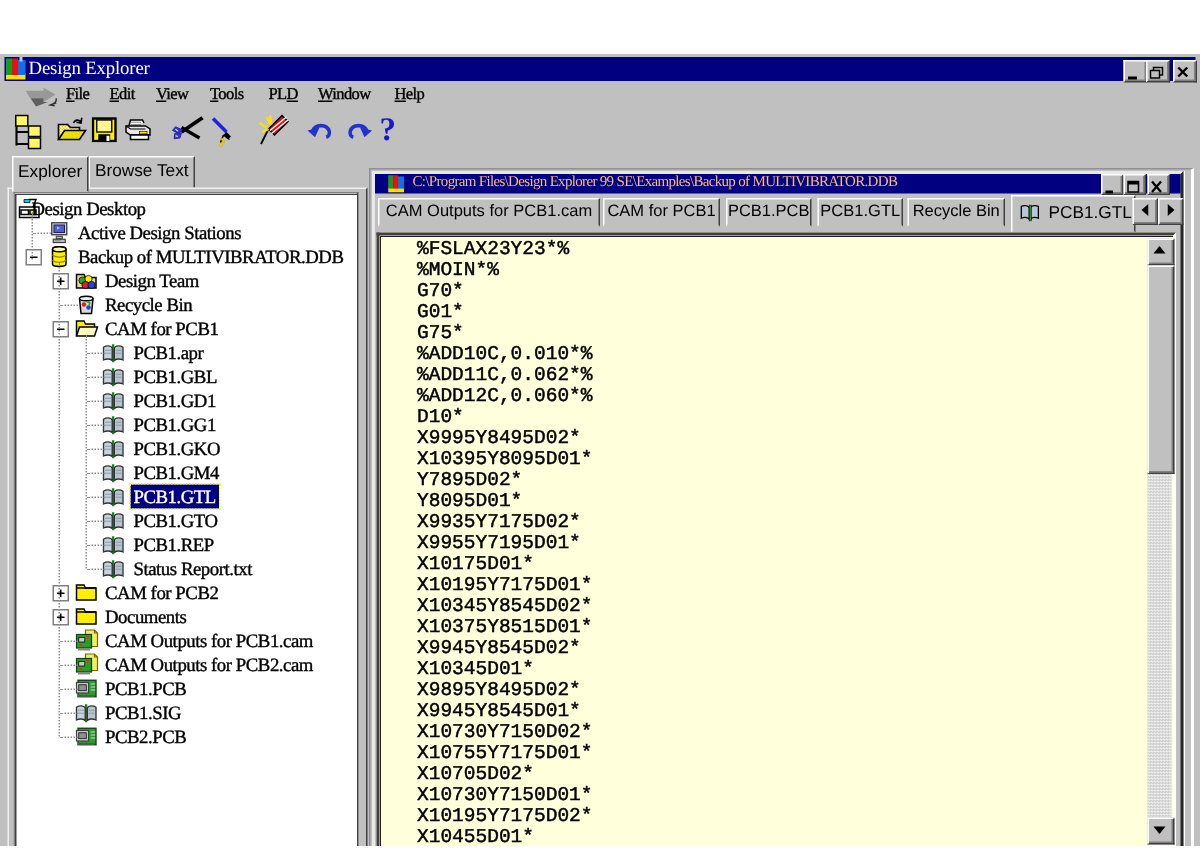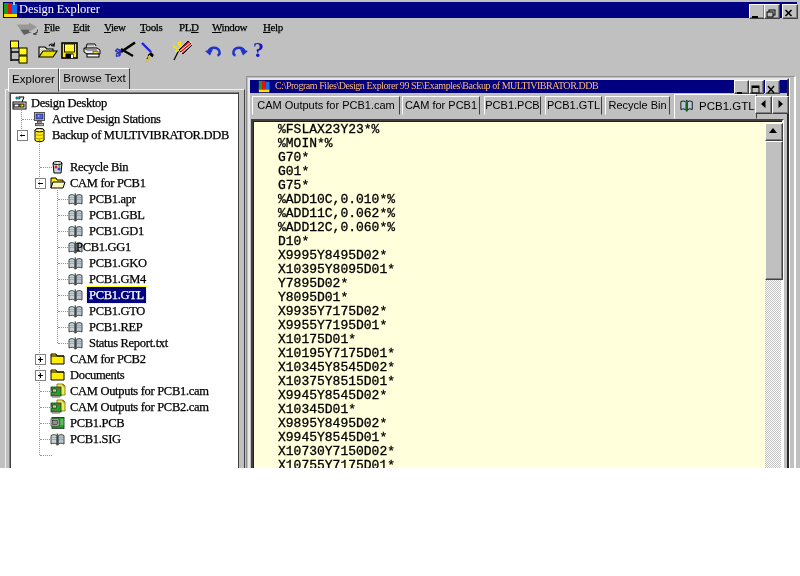--- a/index.html
+++ b/index.html
@@ -1,17 +1,17 @@
 <!DOCTYPE html>
 <html><head>
 <meta charset="utf-8">
 <style>
   html,body{margin:0;padding:0;}
-  #root{position:relative;width:800px;height:468px;background:#c0c0c0;overflow:hidden;
-        font-family:"Liberation Sans",sans-serif;}
+  #root{position:relative;width:800px;height:528px;background:#c0c0c0;overflow:hidden;
+        font-family:"Liberation Sans",sans-serif;margin-top:36px;}
   .serif{font-family:"Liberation Serif",serif;}
   .abs{position:absolute;}
   
   #titlebar{position:absolute;left:3px;top:2px;width:794px;height:16px;background:#000080;}
   #title-text{position:absolute;left:16px;top:0px;color:#fff;font-size:12.5px;font-family:"Liberation Serif",serif;letter-spacing:-0.1px;}
   .winbtn{position:absolute;top:2px;width:14px;height:13px;background:#c0c0c0;
           border:1px solid;border-color:#fff #404040 #404040 #fff;box-shadow:inset -1px -1px 0 #808080;}
   
   #menubar{position:absolute;left:0;top:18px;width:800px;height:19px;}
   .mi{position:absolute;top:3px;font-family:"Liberation Serif",serif;font-size:11px;color:#000;letter-spacing:-0.4px;-webkit-text-stroke:0.25px #000;}
@@ -195,21 +195,21 @@
   <div id="leftpanel">
     <div id="tree">
         <div class="trow" style="left:0;top:2px;width:100%">
           <div class="ticon" style="left:2px;top:0"><svg width="16" height="16" viewBox="0 0 16 16">
               <rect x="1" y="7" width="13" height="7" fill="#fff" stroke="#000"></rect>
               <path d="M10 7 L12 2 L7 2" fill="none" stroke="#000"></path>
               <path d="M4 2 h4 v2 h-4z" fill="#00d0e0" stroke="#000" stroke-width="0.5"></path>
               <rect x="2" y="9" width="5" height="3" fill="#fff" stroke="#000"></rect>
               <rect x="8" y="9" width="4" height="3" fill="#ffee00" stroke="#000"></rect>
             </svg></div>
-          <span class="tlabel" style="left:21px;">Design Desktop</span>
+          <span class="tlabel" style="left:11px;">Design Desktop</span>
         </div>
         <div class="trow" style="left:0;top:18px;width:100%">
           <div class="ticon" style="left:22px;top:0"><svg width="16" height="16" viewBox="0 0 16 16">
               <rect x="2.5" y="1.5" width="10" height="8" fill="#d8d8d8" stroke="#404040" stroke-width="0.9"></rect>
               <rect x="4" y="3" width="7" height="5" fill="#5560d0" stroke="#202060" stroke-width="0.7"></rect>
               <path d="M6 4 l2 1 -2 1z" fill="#9cf"></path>
               <rect x="5.5" y="10.5" width="4" height="1.6" fill="#c0c0c0" stroke="#404040" stroke-width="0.7"></rect>
               <rect x="3.5" y="12.5" width="8" height="2.2" fill="#c0c0c0" stroke="#404040" stroke-width="0.8"></rect>
               <path d="M4.5 13.5 h4" stroke="#808080" stroke-width="0.6"></path>
             </svg></div>
@@ -219,20 +219,34 @@
           <div class="ebox" style="left:7px;top:3px">
             <div style="position:absolute;left:2px;right:2px;top:4px;height:1px;background:#000"></div>
           </div>
           <div class="ticon" style="left:22px;top:0"><svg width="16" height="16" viewBox="0 0 16 16">
               <path d="M3 3.2 C3 1 12 1 12 3.2 L12 13 C12 15.2 3 15.2 3 13 Z" fill="#ffee00" stroke="#000"></path>
               <ellipse cx="7.5" cy="3.2" rx="4.5" ry="1.7" fill="#fff8a0" stroke="#000"></ellipse>
               <path d="M3 7 C5 8.8 10 8.8 12 7 M3 10.5 C5 12.3 10 12.3 12 10.5" stroke="#a08800" fill="none" stroke-width="0.8"></path>
             </svg></div>
           <span class="tlabel" style="left:42px;">Backup of MULTIVIBRATOR.DDB</span>
         </div>
+        <div class="trow" style="left:0;top:50px;width:100%">
+          <div class="ebox" style="left:25px;top:3px">
+            <div style="position:absolute;left:2px;right:2px;top:4px;height:1px;background:#000"></div>
+            <div style="position:absolute;top:2px;bottom:2px;left:4px;width:1px;background:#000"></div>
+          </div>
+          <div class="ticon" style="left:40px;top:0"><svg width="16" height="16" viewBox="0 0 16 16">
+              <path d="M1 13 V4 h5 l1 2 h7 v7 z" fill="#e8d890" stroke="#000"></path>
+              <circle cx="5" cy="8" r="2.4" fill="#22aa22" stroke="#000" stroke-width="0.5"></circle>
+              <circle cx="9" cy="7" r="2.4" fill="#ffee00" stroke="#000" stroke-width="0.5"></circle>
+              <circle cx="7" cy="11" r="2.4" fill="#dd2222" stroke="#000" stroke-width="0.5"></circle>
+              <circle cx="11" cy="11" r="2.4" fill="#2244dd" stroke="#000" stroke-width="0.5"></circle>
+            </svg></div>
+          <span class="tlabel" style="left:60px;">Design Team</span>
+        </div>
         <div class="trow" style="left:0;top:66px;width:100%">
           <div class="ticon" style="left:40px;top:0"><svg width="16" height="16" viewBox="0 0 16 16">
               <path d="M3 4 L4 14 L11 14 L12 4" fill="#d8d8d8" stroke="#000"></path>
               <ellipse cx="7.5" cy="4" rx="4.5" ry="1.5" fill="#eee" stroke="#000"></ellipse>
               <circle cx="6" cy="8" r="1.5" fill="#dd2222"></circle>
               <circle cx="9" cy="10" r="1.5" fill="#2244dd"></circle>
               <path d="M8 6 l2 1 -1 2" stroke="#22aa22" fill="none"></path>
             </svg></div>
           <span class="tlabel" style="left:60px;">Recycle Bin</span>
         </div>
@@ -273,21 +287,21 @@
             </svg></div>
           <span class="tlabel" style="left:79px;">PCB1.GD1</span>
         </div>
         <div class="trow" style="left:0;top:146px;width:100%">
           <div class="ticon" style="left:58px;top:0"><svg width="16" height="16" viewBox="0 0 16 16">
               <path d="M7.4 2.5 v12" stroke="#208020" stroke-width="1.6"></path>
               <path d="M1 4.5 C3 3.2 6 3.3 6.8 5 L6.8 13.5 C6 12 3 12 1 13 Z" fill="#c8d2da" stroke="#333" stroke-width="0.9"></path>
               <path d="M14 4.5 C12 3.2 9 3.3 8.2 5 L8.2 13.5 C9 12 12 12 14 13 Z" fill="#b8c4ce" stroke="#333" stroke-width="0.9"></path>
               <path d="M2 6.5 h4 M2 8.5 h4 M9 6.5 h4 M9 8.5 h4" stroke="#8c9cb0" stroke-width="0.7"></path>
             </svg></div>
-          <span class="tlabel" style="left:66px;">PCB1.GG1</span>
+          <span class="tlabel" style="left:79px;">PCB1.GG1</span>
         </div>
         <div class="trow" style="left:0;top:162px;width:100%">
           <div class="ticon" style="left:58px;top:0"><svg width="16" height="16" viewBox="0 0 16 16">
               <path d="M7.4 2.5 v12" stroke="#208020" stroke-width="1.6"></path>
               <path d="M1 4.5 C3 3.2 6 3.3 6.8 5 L6.8 13.5 C6 12 3 12 1 13 Z" fill="#c8d2da" stroke="#333" stroke-width="0.9"></path>
               <path d="M14 4.5 C12 3.2 9 3.3 8.2 5 L8.2 13.5 C9 12 12 12 14 13 Z" fill="#b8c4ce" stroke="#333" stroke-width="0.9"></path>
               <path d="M2 6.5 h4 M2 8.5 h4 M9 6.5 h4 M9 8.5 h4" stroke="#8c9cb0" stroke-width="0.7"></path>
             </svg></div>
           <span class="tlabel" style="left:79px;">PCB1.GKO</span>
         </div>
@@ -393,20 +407,30 @@
           <span class="tlabel" style="left:60px;">PCB1.PCB</span>
         </div>
         <div class="trow" style="left:0;top:338px;width:100%">
           <div class="ticon" style="left:40px;top:0"><svg width="16" height="16" viewBox="0 0 16 16">
               <path d="M7.4 2.5 v12" stroke="#208020" stroke-width="1.6"></path>
               <path d="M1 4.5 C3 3.2 6 3.3 6.8 5 L6.8 13.5 C6 12 3 12 1 13 Z" fill="#c8d2da" stroke="#333" stroke-width="0.9"></path>
               <path d="M14 4.5 C12 3.2 9 3.3 8.2 5 L8.2 13.5 C9 12 12 12 14 13 Z" fill="#b8c4ce" stroke="#333" stroke-width="0.9"></path>
               <path d="M2 6.5 h4 M2 8.5 h4 M9 6.5 h4 M9 8.5 h4" stroke="#8c9cb0" stroke-width="0.7"></path>
             </svg></div>
           <span class="tlabel" style="left:60px;">PCB1.SIG</span>
+        </div>
+        <div class="trow" style="left:0;top:354px;width:100%">
+          <div class="ticon" style="left:40px;top:0"><svg width="16" height="16" viewBox="0 0 16 16">
+              <rect x="2" y="2.5" width="12" height="11" fill="#28a028" stroke="#104010" stroke-width="0.9"></rect>
+              <rect x="1" y="4" width="8" height="7" fill="#d8d8d8" stroke="#404040" stroke-width="0.8"></rect>
+              <rect x="2.5" y="5.5" width="5" height="4" fill="#909090" stroke="#000" stroke-width="0.5"></rect>
+              <path d="M10.5 5 h3 M10.5 7 h3 M10.5 9 h3" stroke="#bbe8bb" stroke-width="0.8"></path>
+              <path d="M2 13 h11" stroke="#555" stroke-width="1.2"></path>
+            </svg></div>
+          <span class="tlabel" style="left:60px;">PCB2.PCB</span>
         </div>
         <div class="vline" style="left:11px;top:12px;height:32px"></div>
         <div class="vline" style="left:29px;top:46px;height:316px"></div>
         <div class="vline" style="left:47px;top:94px;height:156px"></div>
         <div class="hline" style="left:12px;top:26px;width:12px"></div>
         <div class="hline" style="left:30px;top:74px;width:12px"></div>
         <div class="hline" style="left:48px;top:106px;width:12px"></div>
         <div class="hline" style="left:48px;top:122px;width:12px"></div>
         <div class="hline" style="left:48px;top:138px;width:12px"></div>
         <div class="hline" style="left:48px;top:154px;width:12px"></div>

